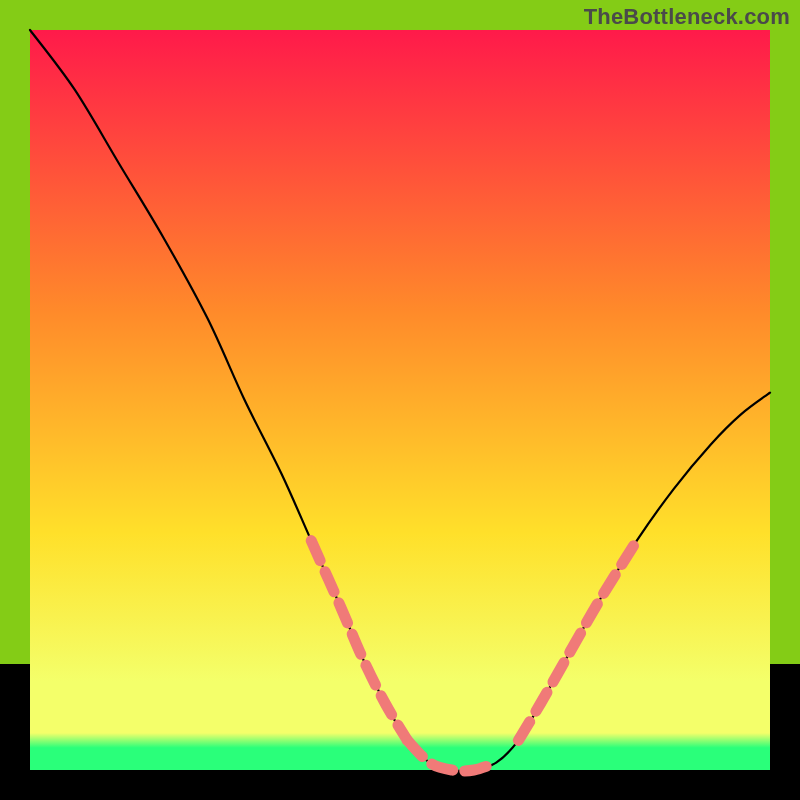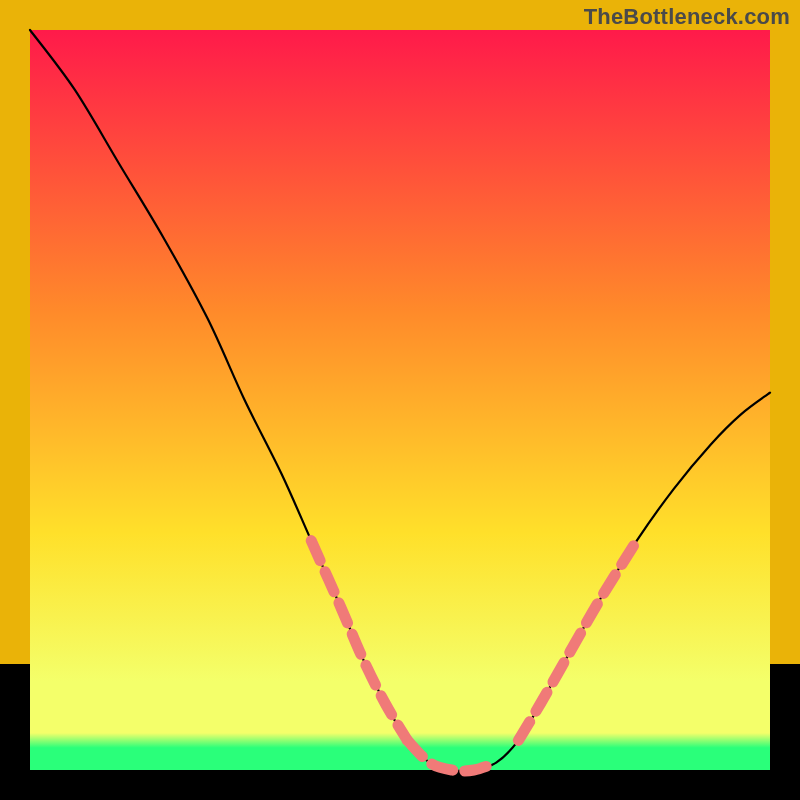--- a/index.html
+++ b/index.html
@@ -8,21 +8,21 @@
     background: #000;
     width: 800px;
     height: 800px;
     overflow: hidden;
     font-family: Arial, Helvetica, sans-serif;
   }
   .frame {
     position: relative;
     width: 800px;
     height: 664px;
-    background: #eab308;
+    background: #84cc16;
   }
   .watermark {
     position: absolute;
     top: 4px;
     right: 10px;
     color: #4a4a4a;
     font-size: 22px;
     font-weight: bold;
     z-index: 10;
     letter-spacing: 0.2px;

